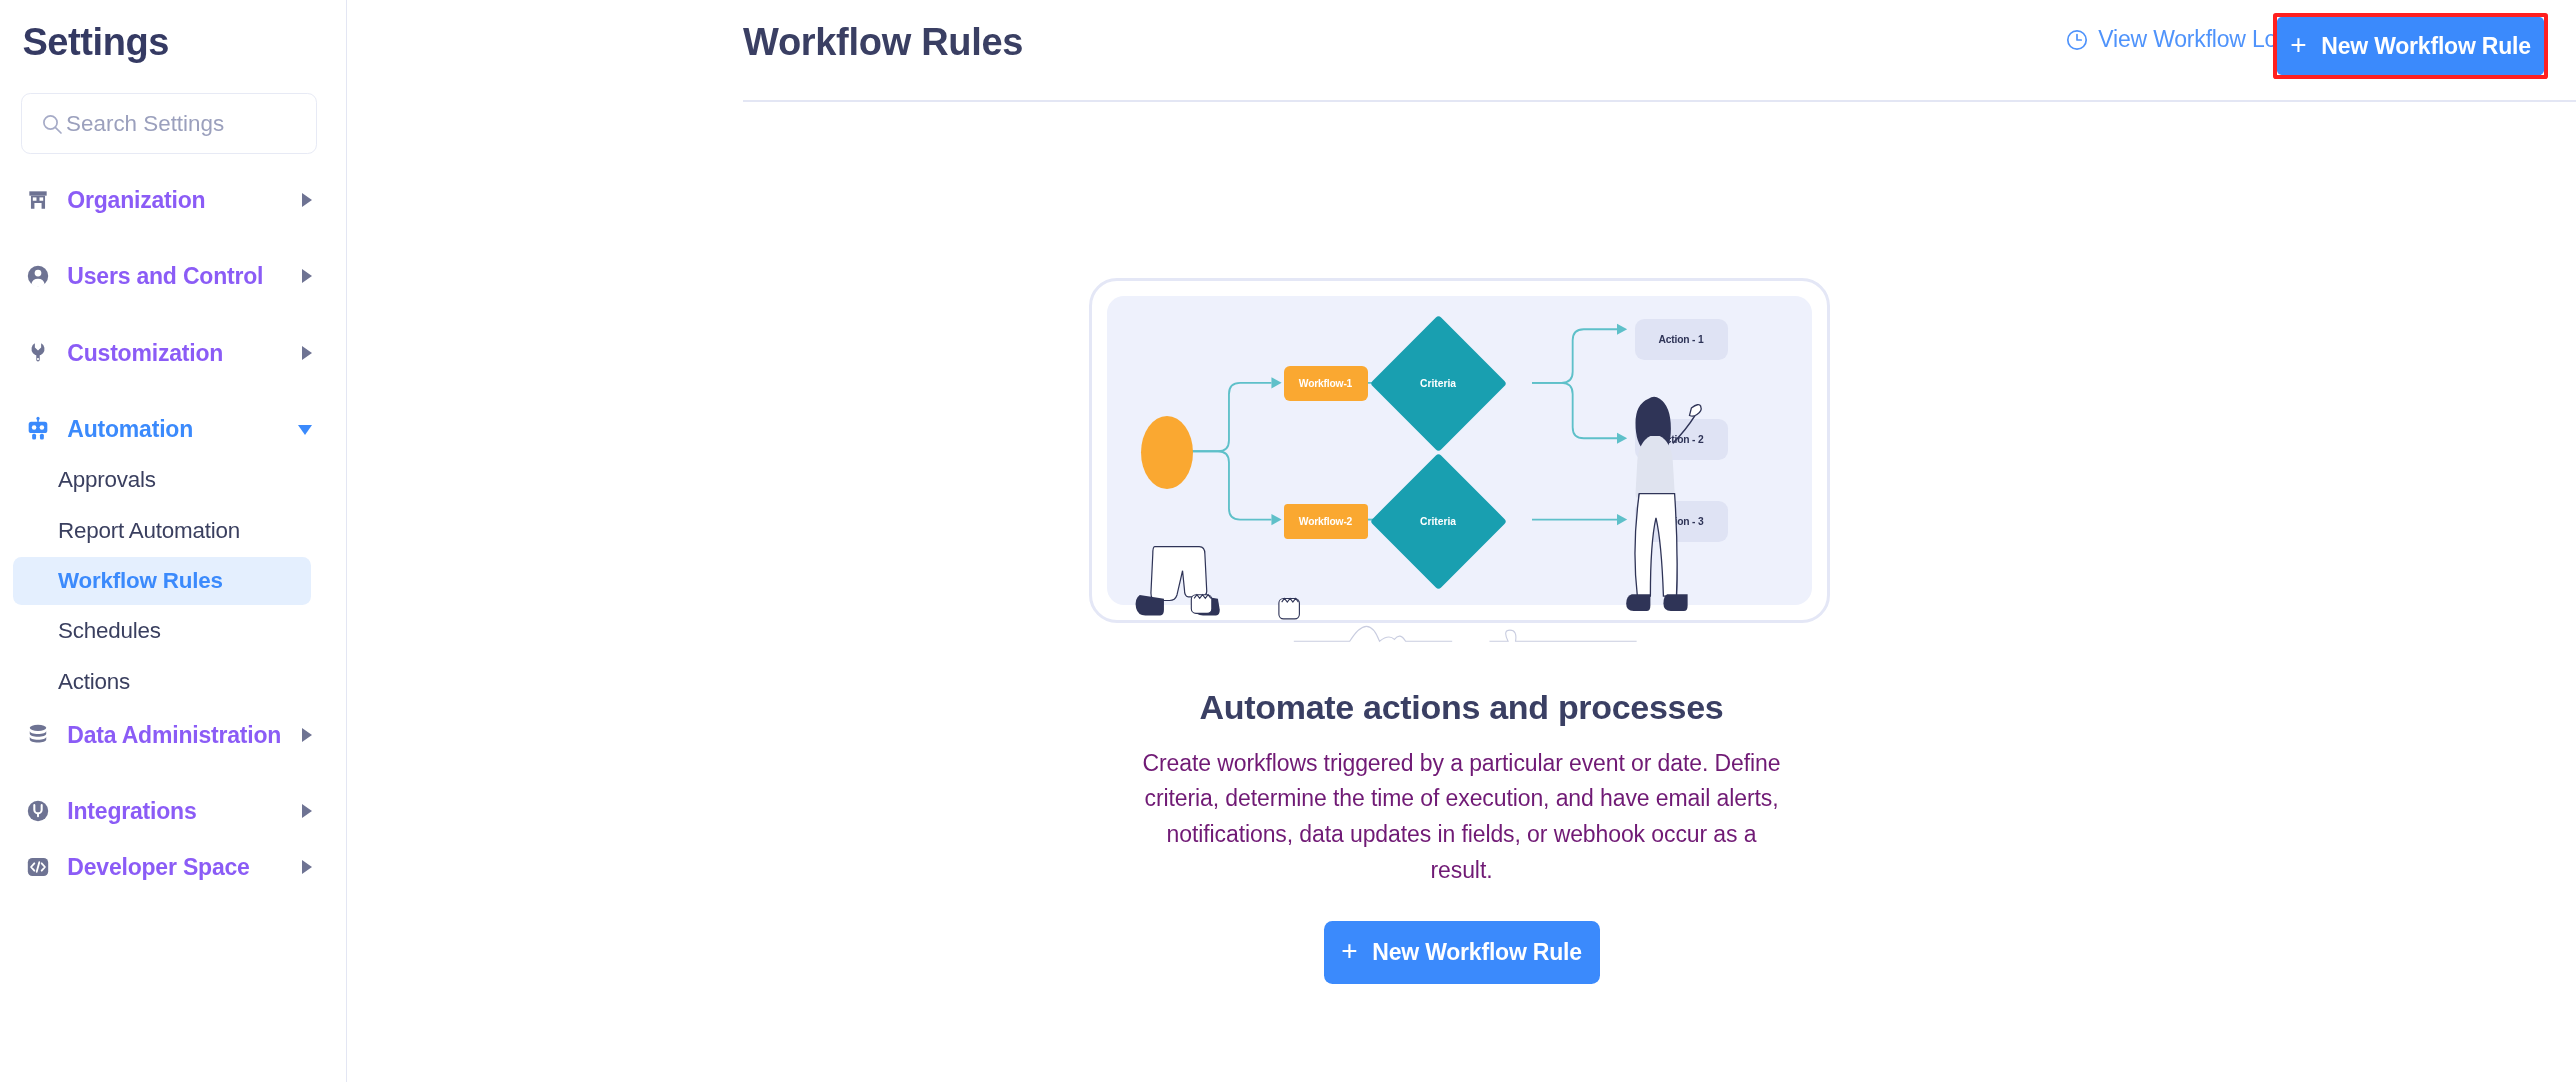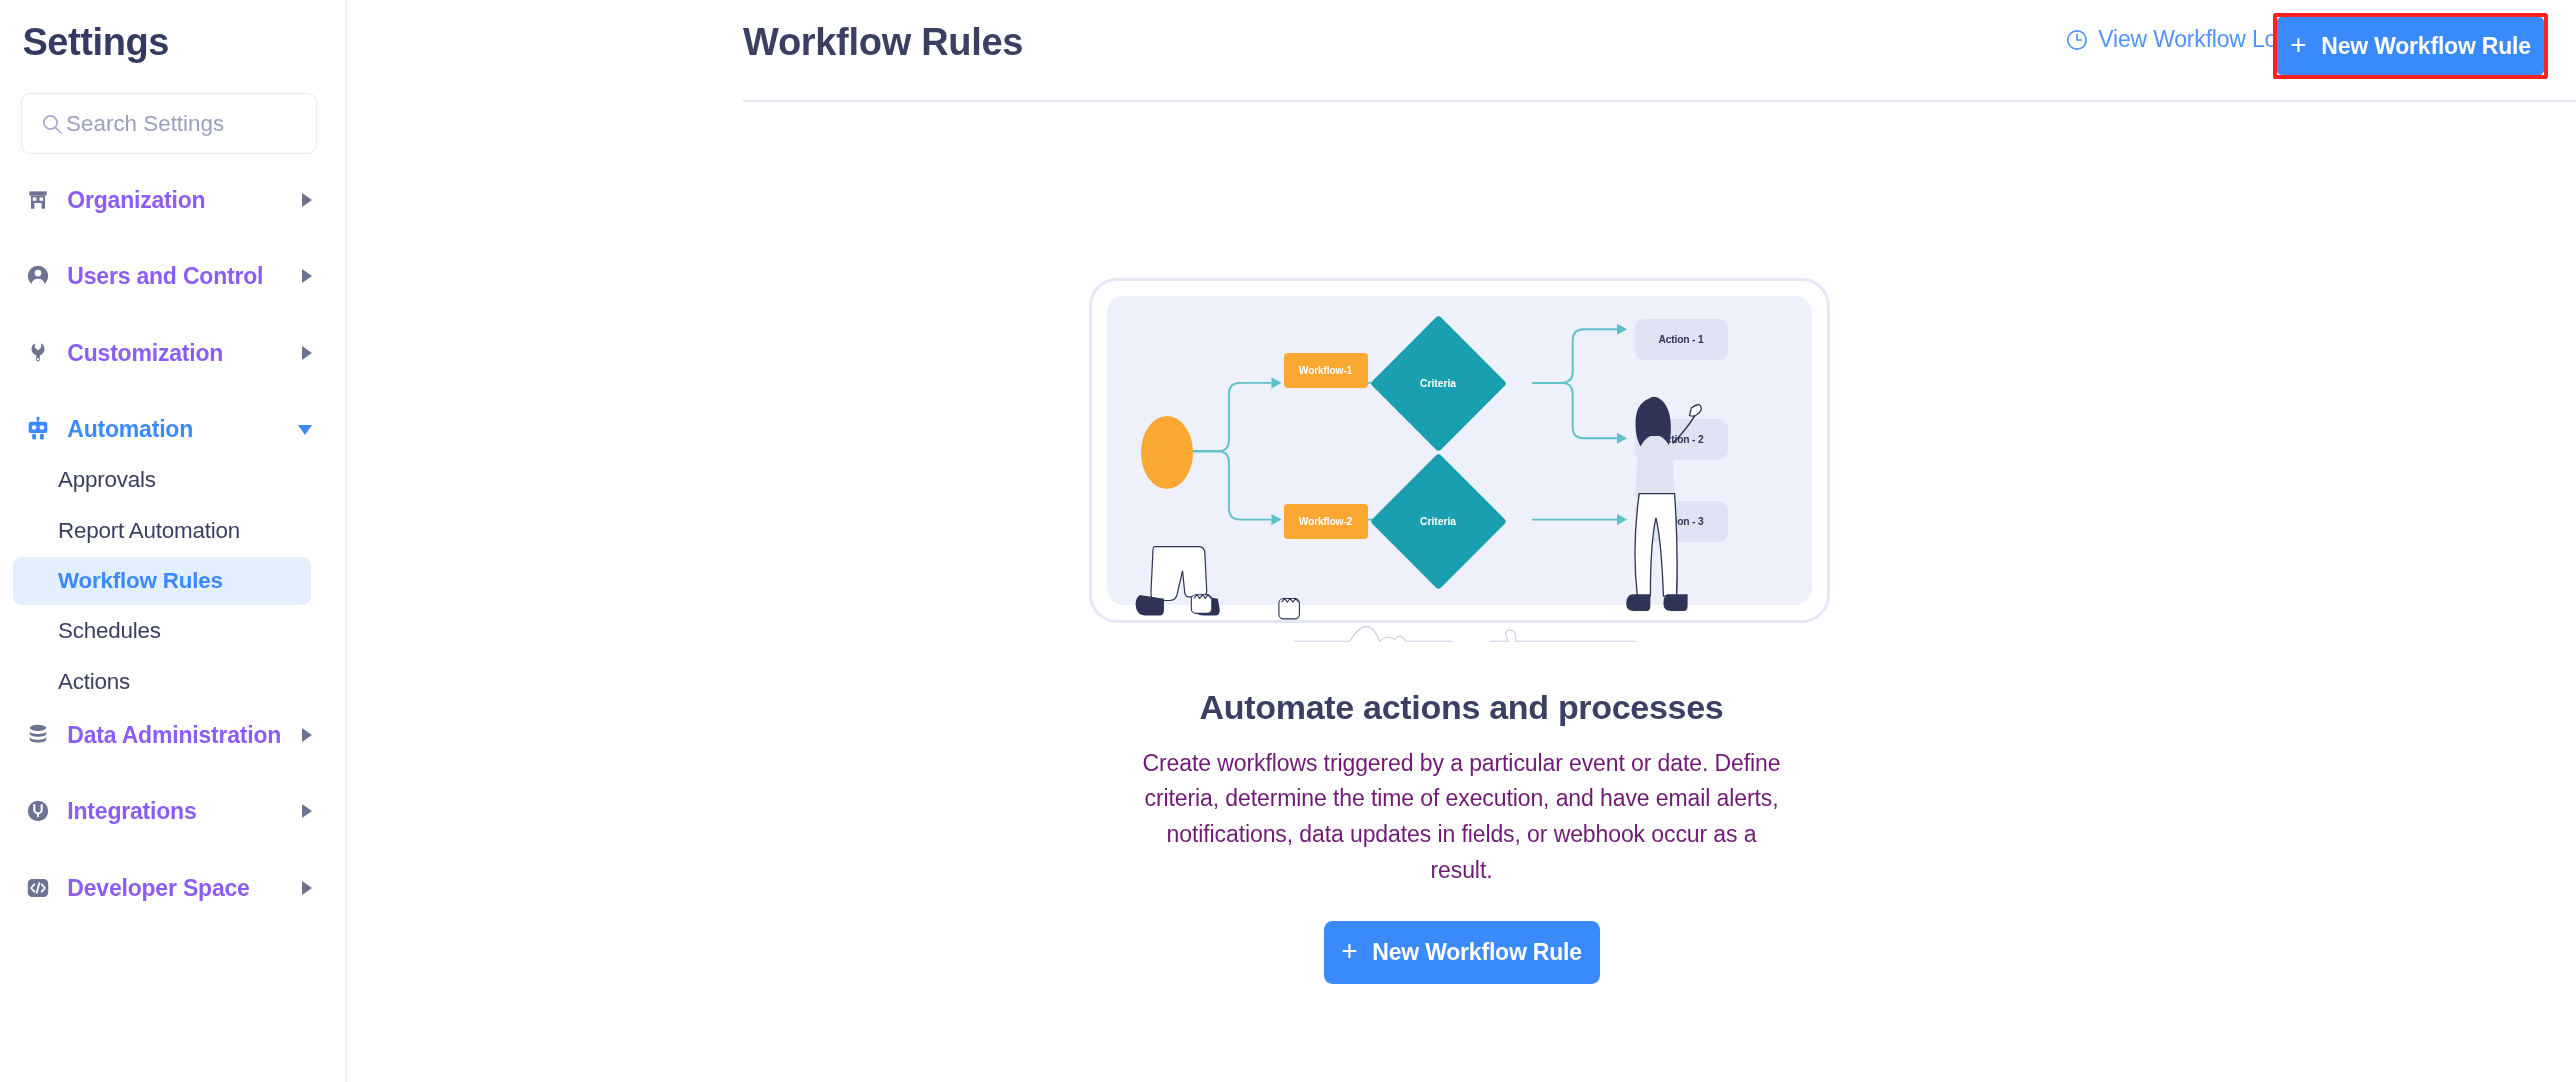--- a/index.html
+++ b/index.html
@@ -252,21 +252,21 @@
           <svg width="26" height="26" viewBox="0 0 24 24">
             <circle cx="12" cy="12" r="9.4" fill="#6e7393"></circle>
             <path d="M8.6 6.6v4.2a3.4 3.4 0 0 0 6.8 0V6.6" stroke="#fff" stroke-width="1.9" fill="none" stroke-linecap="round"></path>
             <rect x="11.1" y="13.7" width="1.8" height="4" rx="0.9" fill="#fff"></rect>
           </svg>
         </span>
         <span class="nav-label">Integrations</span>
         <span class="chev right" style="top:17.7px;"></span>
       </div>
 
-      <div class="nav-row" style="top:688px;">
+      <div class="nav-row" style="top:667px;">
         <span class="nav-icon">
           <svg width="26" height="26" viewBox="0 0 24 24">
             <rect x="2.6" y="3.6" width="18.8" height="16.8" rx="4.2" fill="#6e7393"></rect>
             <path d="M8.6 8.6 5.6 12l3 3.4M15.4 8.6l3 3.4-3 3.4M13.2 7.6l-2.4 8.8" stroke="#fff" stroke-width="1.7" fill="none" stroke-linecap="round" stroke-linejoin="round"></path>
           </svg>
         </span>
         <span class="nav-label">Developer Space</span>
         <span class="chev right" style="top:17.7px;"></span>
       </div>
 
@@ -315,21 +315,21 @@
                 <path d="M300 88 l11 6 -11 6 z"></path>
                 <path d="M300 236 l11 6 -11 6 z"></path>
                 <path d="M552 30 l11 6 -11 6 z"></path>
                 <path d="M552 148 l11 6 -11 6 z"></path>
                 <path d="M552 236 l11 6 -11 6 z"></path>
               </g>
             </svg>
 
             <div class="fl-start" style="left:34px; top:120px;"></div>
 
-            <div class="fl-node fl-wf" style="left:177px; top:57px;">Workflow-1</div>
+            <div class="fl-node fl-wf" style="left:177px; top:70px;border-radius:6px;">Workflow-1</div>
             <div class="fl-node fl-wf" style="left:177px; top:208px;">Workflow-2</div>
 
             <div class="fl-dia" style="left:283px; top:39px;"></div>
             <div class="fl-dia-lbl" style="left:283px; top:39px;">Criteria</div>
 
             <div class="fl-dia" style="left:283px; top:177px;"></div>
             <div class="fl-dia-lbl" style="left:283px; top:177px;">Criteria</div>
 
             <div class="fl-node fl-act" style="left:528px; top:13px;margin-top:10px;">Action - 1</div>
             <div class="fl-node fl-act" style="left:528px; top:123px;">Action - 2</div>

